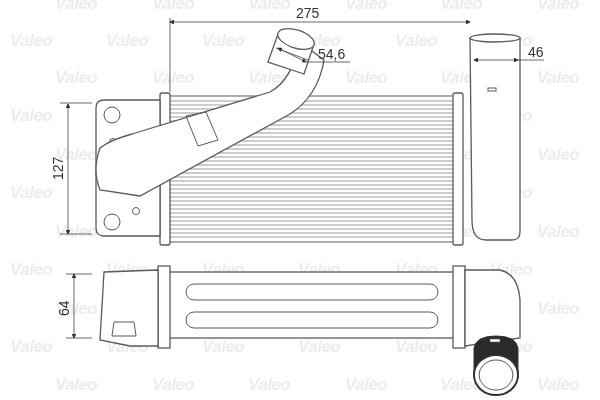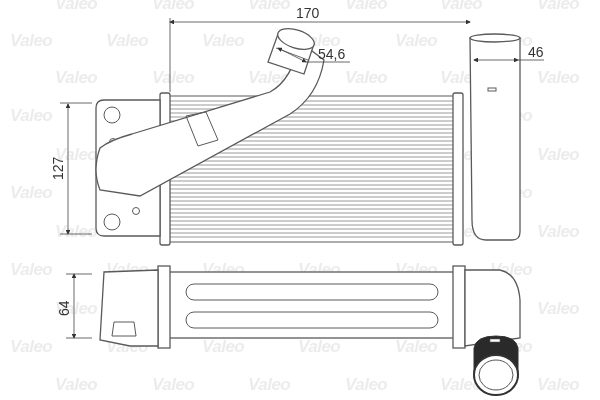--- a/index.html
+++ b/index.html
@@ -202,18 +202,18 @@
 
       <g>
         <path d="M474,348 Q476,336 496,336 Q516,336 518,348 L518,378 L474,378 Z" fill="#2a2a2a" stroke="#333"></path>
         <ellipse cx="496" cy="375" rx="22" ry="20" fill="#ffffff" stroke="#333" stroke-width="2"></ellipse>
         <ellipse cx="496" cy="375" rx="17" ry="15" fill="#ffffff" stroke="#555" stroke-width="1"></ellipse>
         <rect x="490" y="339" width="10" height="3" fill="#ffffff" stroke="#555" stroke-width="0.6"></rect>
       </g>
     </g>
   </svg>
 
-  <span class="dim" style="left:296px;top:5px">170</span>
+  <span class="dim" style="left:296px;top:5px">275</span>
   <span class="dim" style="left:318px;top:46px">54,6</span>
   <span class="dim" style="left:528px;top:44px">46</span>
   <span class="dim rot" style="left:50px;top:180px">127</span>
   <span class="dim rot" style="left:56px;top:316px">64</span>
 </div>
 
 </body></html>

